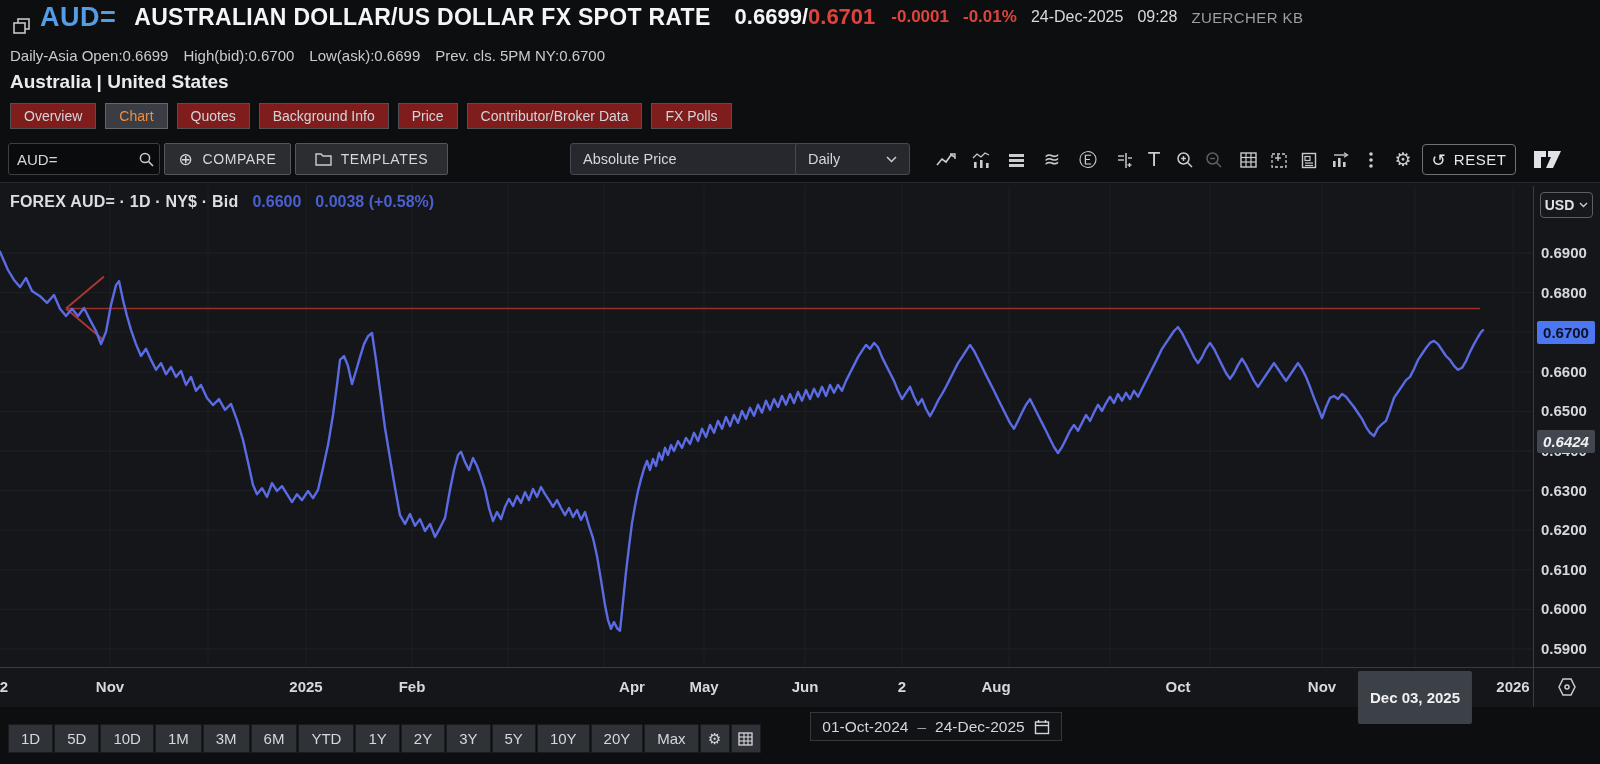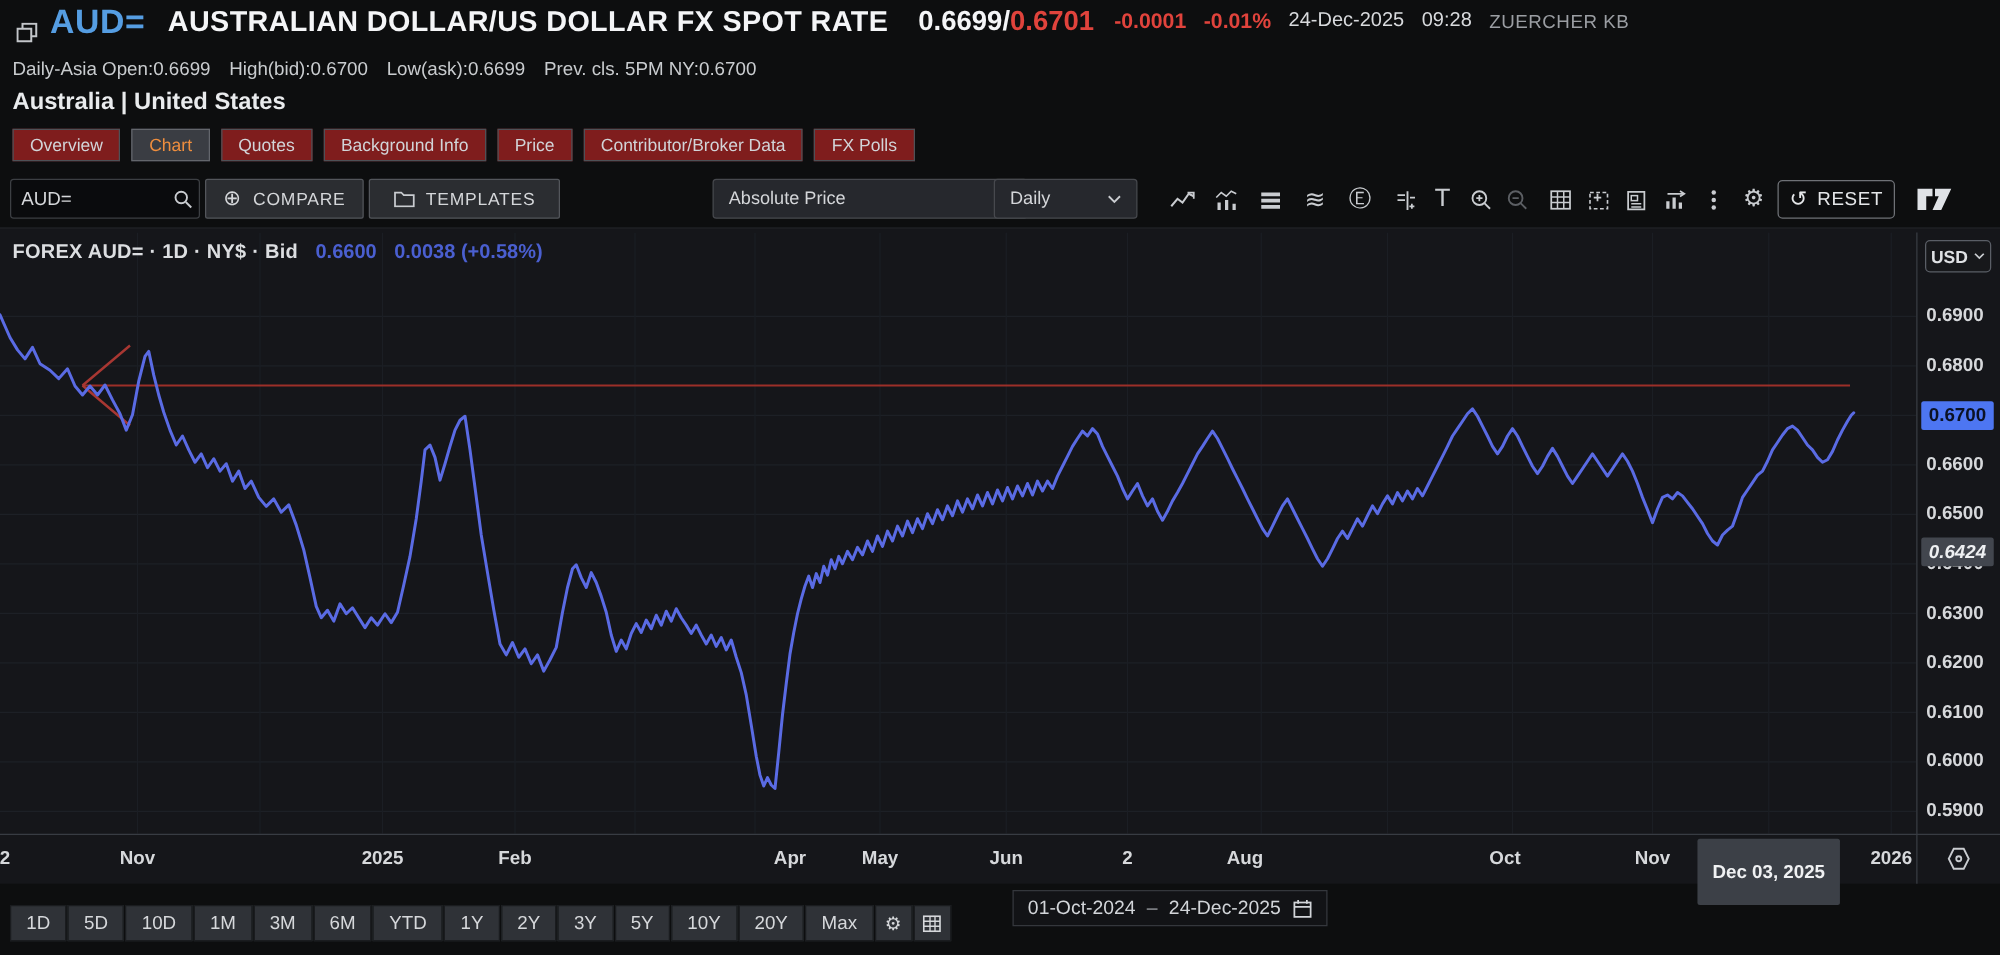--- a/index.html
+++ b/index.html
@@ -336,21 +336,21 @@
   <div class="abs xaxis-row" id="xaxis-row">
       <div class="xlab" style="left: 4px;">2</div>
       <div class="xlab" style="left: 110px;">Nov</div>
       <div class="xlab" style="left: 306px;">2025</div>
       <div class="xlab" style="left: 412px;">Feb</div>
       <div class="xlab" style="left: 604px; margin-left: 28px;">Apr</div>
       <div class="xlab" style="left: 704px;">May</div>
       <div class="xlab" style="left: 805px;">Jun</div>
       <div class="xlab" style="left: 902px;">2</div>
       <div class="xlab" style="left: 996px;">Aug</div>
-      <div class="xlab" style="left: 1204px;">Oct</div>
+      <div class="xlab" style="left: 1178px;">Oct</div>
       <div class="xlab" style="left: 1322px;">Nov</div>
       <div class="xbadge" style="left: 1415px;">Dec 03, 2025</div>
       <div class="xlab" style="left: 1513px;">2026</div>
     </div>
 
   <div class="abs" style="left:1556px;top:676px;">
     <svg width="22" height="22" viewBox="0 0 22 22">
         <polygon points="7,3 15,3 19,11 15,19 7,19 3,11" fill="none" stroke="#c9ccd0" stroke-width="1.5"></polygon>
         <circle cx="11" cy="11" r="2" fill="none" stroke="#c9ccd0" stroke-width="1.5"></circle>
       </svg>

